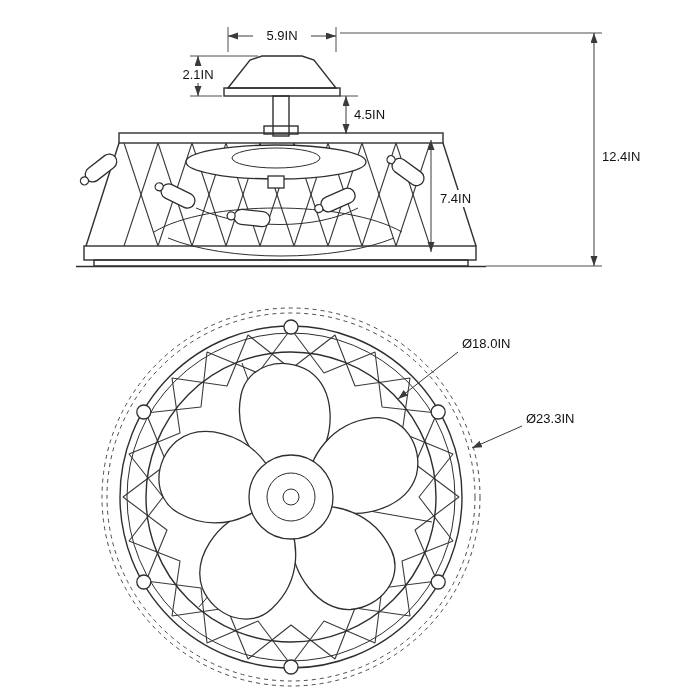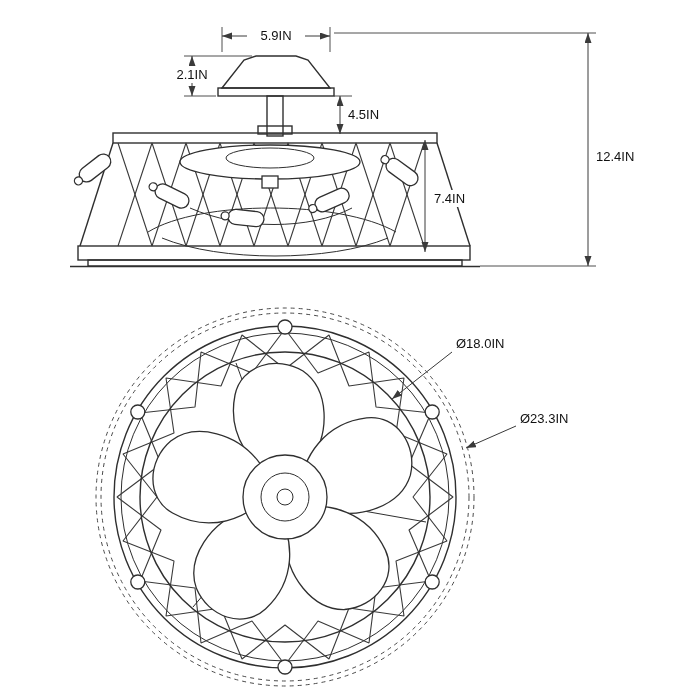--- a/index.html
+++ b/index.html
@@ -1,17 +1,17 @@
 <!DOCTYPE html>
 <html><head>
 <meta charset="utf-8">
 <style>
   html,body{margin:0;padding:0;background:#ffffff;}
   .stage{position:relative;width:670px;height:700px;background:#fff;overflow:hidden;
-         font-family:"Liberation Sans",sans-serif;}
+         font-family:"Liberation Sans",sans-serif;margin-left:6px;}
   svg{position:absolute;left:0;top:0;}
   .outline{fill:none;stroke:#2f2f2f;stroke-width:1.4;}
   .thin{fill:none;stroke:#2f2f2f;stroke-width:1;}
   .lattice{fill:none;stroke:#3a3a3a;stroke-width:1.1;stroke-linejoin:bevel;}
   .dim{fill:none;stroke:#3a3a3a;stroke-width:1;}
   .ext{fill:none;stroke:#3a3a3a;stroke-width:0.9;}
   .dashed{fill:none;stroke:#4a4a4a;stroke-width:1;stroke-dasharray:4 4;}
   .whitefill{fill:#ffffff;stroke:#2f2f2f;stroke-width:1.3;}
   .dimtext{font-size:13px;fill:#111111;font-family:"Liberation Sans",sans-serif;}
   .mask{fill:#ffffff;stroke:none;}

